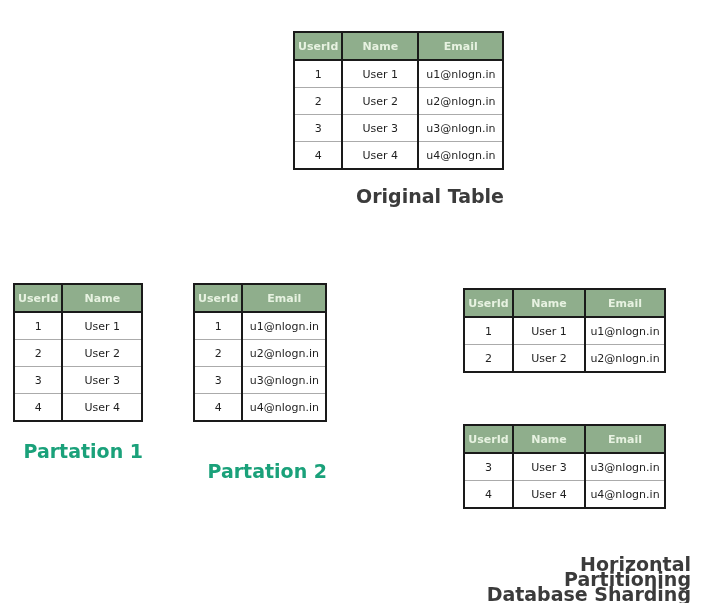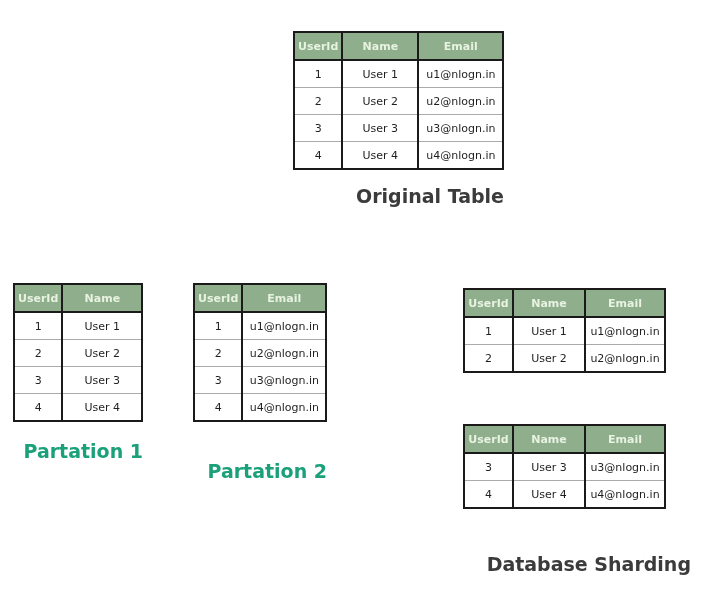--- a/index.html
+++ b/index.html
@@ -209,16 +209,17 @@
       </tr>
       <tr>
         <td>4</td>
         <td>User 4</td>
         <td>u4@nlogn.in</td>
       </tr>
     </tbody>
   </table>
 
   <div class="caption dark" style="left:451px; top:557px; width:240px;">
+    <div>Horizontal Partitioning</div>
     <div>Database Sharding</div>
   </div>
 
 </div>
 
 </body></html>

